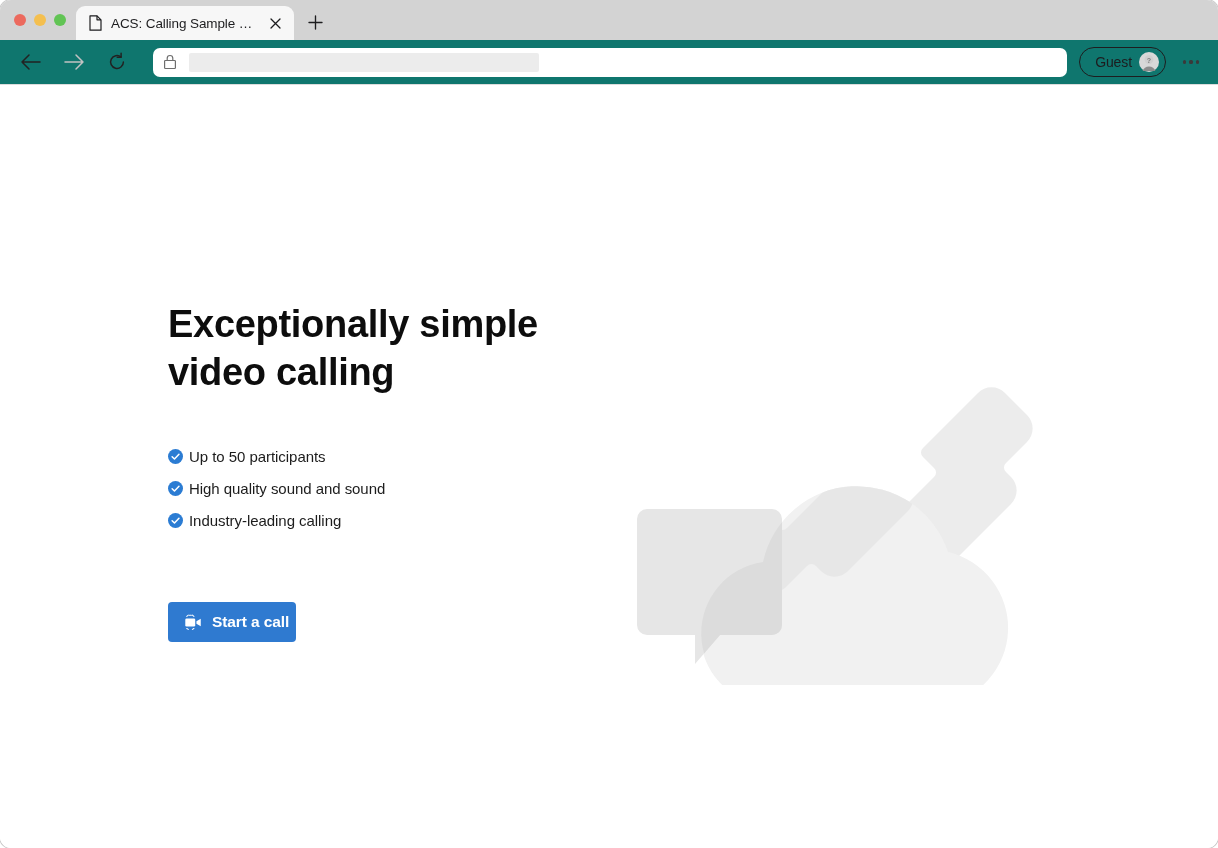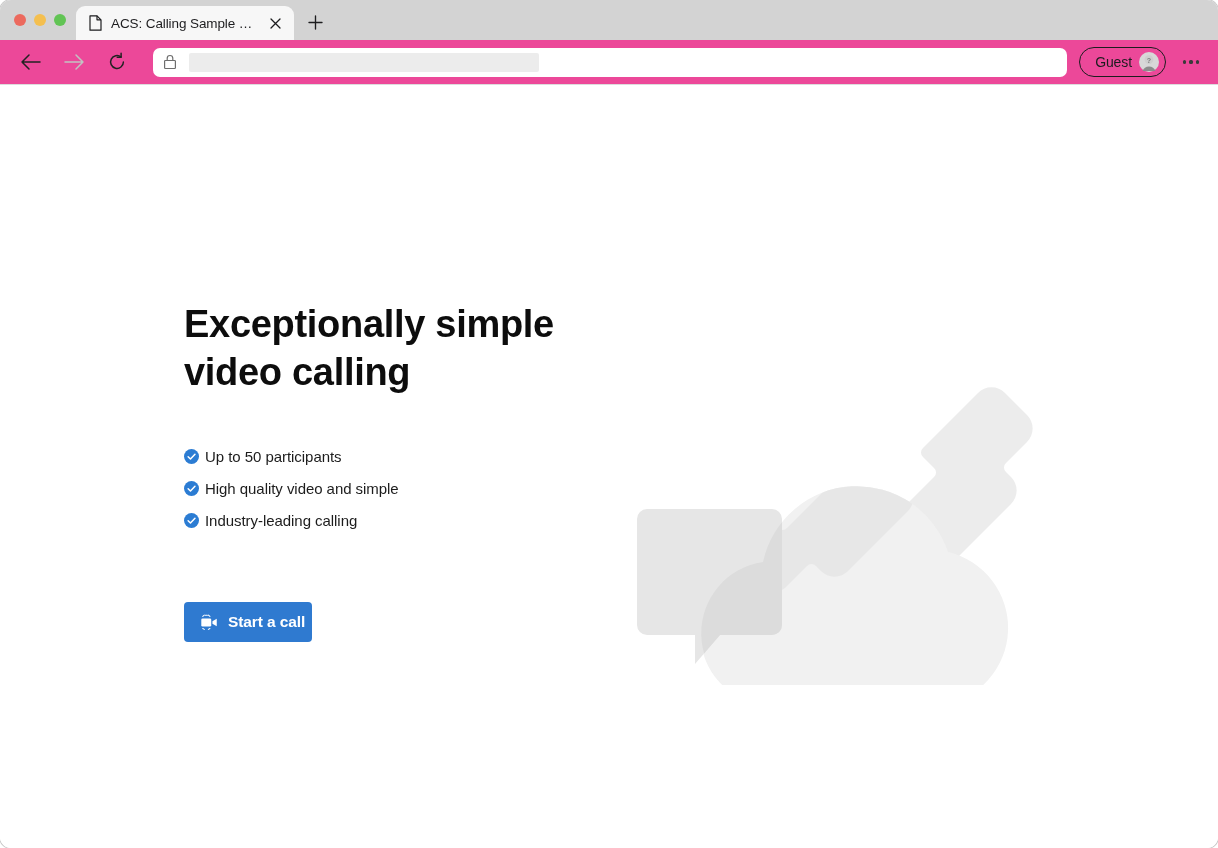--- a/index.html
+++ b/index.html
@@ -84,21 +84,21 @@
     width: 28px; height: 28px;
     margin: 0 0 4px 7px;
     display: flex;
     align-items: center;
     justify-content: center;
   }
 
   
   .toolbar {
     height: 45px;
-    background: #ec4899;
+    background: #0f766e;
     display: flex;
     align-items: center;
     padding: 0 12px 0 14px;
     box-sizing: border-box;
     border-bottom: 1px solid #dcdcdc;
   }
   .nav-btn {
     width: 32px; height: 32px;
     display: flex;
     align-items: center;
@@ -172,21 +172,21 @@
   
   .page {
     position: relative;
     height: 763px;
     background: #ffffff;
     overflow: hidden;
   }
 
   .hero {
     position: absolute;
-    left: 184px;
+    left: 168px;
     top: 215px;
     width: 420px;
   }
   .hero-title {
     font-size: 38px;
     font-weight: 600;
     line-height: 48px;
     color: #0d0d0d;
     letter-spacing: -0.3px;
     margin: 0;
@@ -336,21 +336,21 @@
             <circle cx="8" cy="8" r="8" fill="#2b7cd3"></circle>
             <path d="M4.4 8.2 L6.9 10.7 L11.7 5.6" fill="none" stroke="#ffffff" stroke-width="1.6" stroke-linecap="round" stroke-linejoin="round"></path>
           </svg>
           <span class="feature-text">Up to 50 participants</span>
         </li>
         <li class="feature-item">
           <svg class="check-icon" viewBox="0 0 16 16">
             <circle cx="8" cy="8" r="8" fill="#2b7cd3"></circle>
             <path d="M4.4 8.2 L6.9 10.7 L11.7 5.6" fill="none" stroke="#ffffff" stroke-width="1.6" stroke-linecap="round" stroke-linejoin="round"></path>
           </svg>
-          <span class="feature-text">High quality video and simple</span>
+          <span class="feature-text">High quality sound and sound</span>
         </li>
         <li class="feature-item">
           <svg class="check-icon" viewBox="0 0 16 16">
             <circle cx="8" cy="8" r="8" fill="#2b7cd3"></circle>
             <path d="M4.4 8.2 L6.9 10.7 L11.7 5.6" fill="none" stroke="#ffffff" stroke-width="1.6" stroke-linecap="round" stroke-linejoin="round"></path>
           </svg>
           <span class="feature-text">Industry-leading calling</span>
         </li>
       </ul>
 

